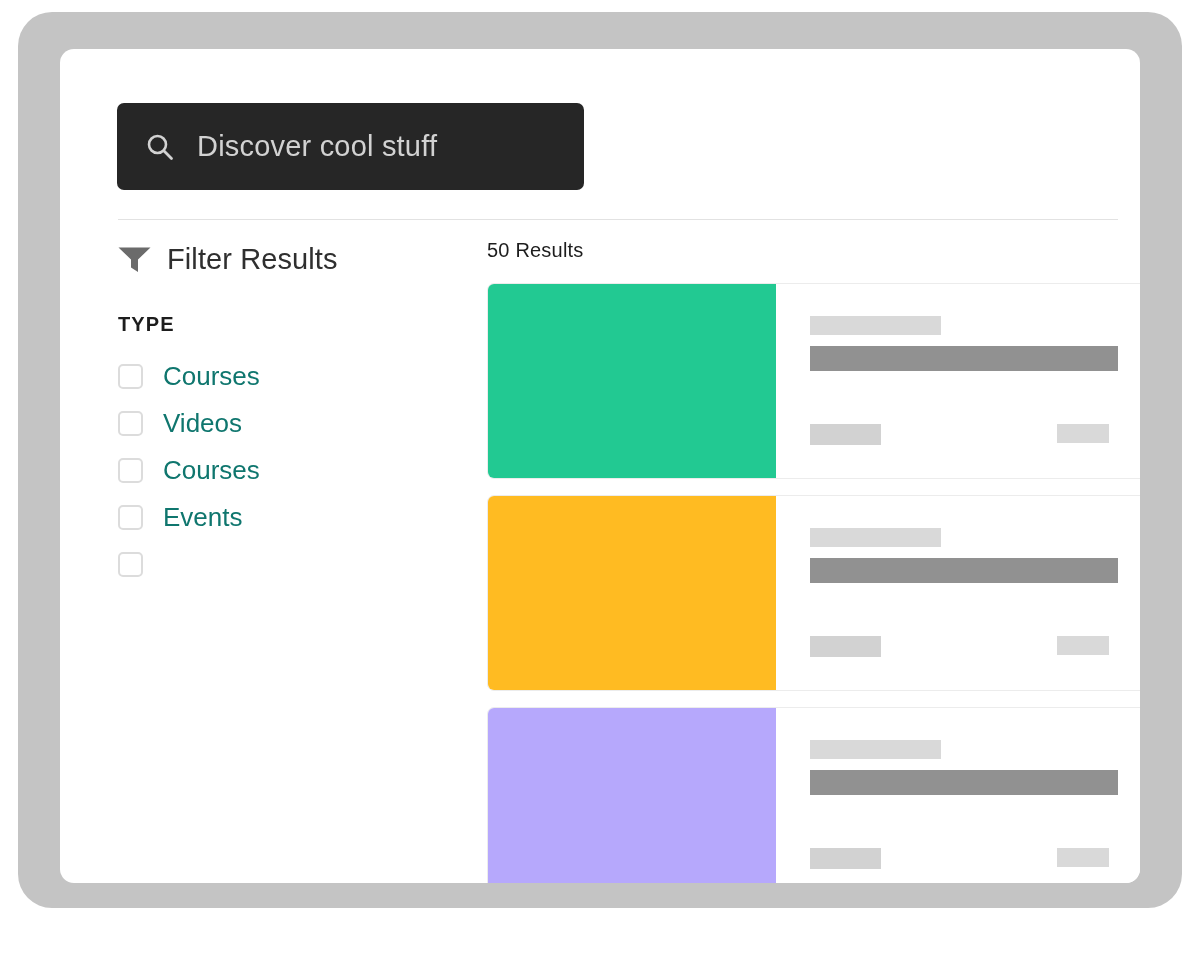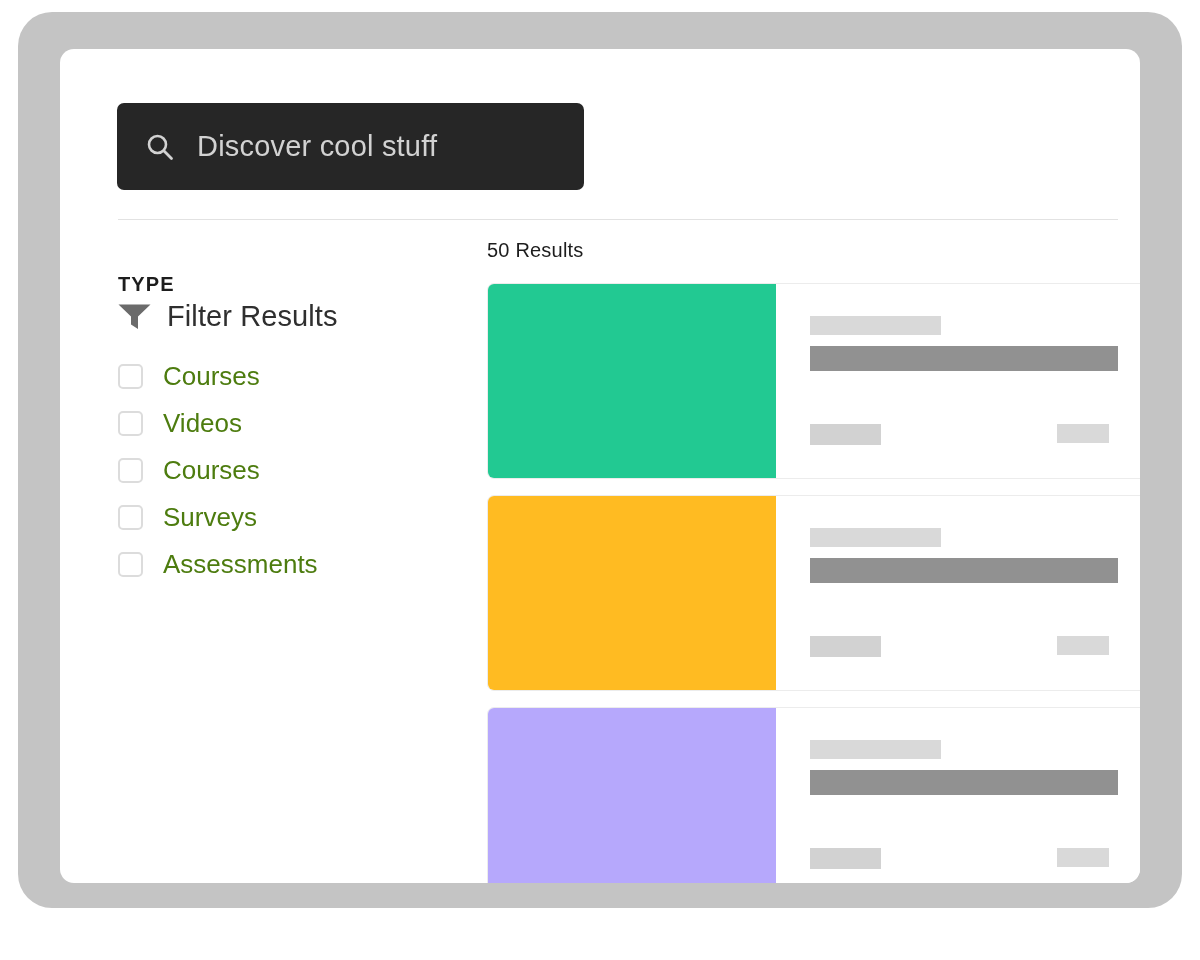--- a/index.html
+++ b/index.html
@@ -126,21 +126,21 @@
     height: 25px;
     border: 2px solid #dcdcdc;
     border-radius: 5px;
     background: #ffffff;
     box-sizing: border-box;
     flex: 0 0 auto;
   }
   .filter-option-label {
     margin-left: 20px;
     font-size: 26px;
-    color: #4d7c0f;
+    color: #0f766e;
     white-space: nowrap;
   }
 
   
   #results-area {
     position: absolute;
     left: 380px;
     top: 190px;
     width: 660px;
     margin-left: 47px;
@@ -206,49 +206,48 @@
       <svg id="search-icon" viewBox="0 0 30 30" aria-hidden="true">
         <circle cx="12.5" cy="12.5" r="8.5" fill="none" stroke="#d2d2d2" stroke-width="2.6"></circle>
         <line x1="18.8" y1="18.8" x2="26.5" y2="26.5" stroke="#d2d2d2" stroke-width="2.8" stroke-linecap="round"></line>
       </svg>
       <input id="search-input" type="text" placeholder="Discover cool stuff" style="">
     </div>
 
     <div id="header-divider"></div>
 
     <div id="filter-sidebar">
-      <div id="type-heading">TYPE</div>
-
       <div id="filter-header">
         <svg id="funnel-icon" viewBox="0 0 33 27" aria-hidden="true">
           <path d="M0.5 1.5 L32.5 1.5 L20 13.5 L20 26 L13 21.5 L13 13.5 Z" fill="#6b6b6b"></path>
         </svg>
         <div id="filter-title">Filter Results</div>
       </div>
 
+      <div id="type-heading">TYPE</div>
+
       <div id="filter-options">
         <div class="filter-option">
           <span class="checkbox-box"></span>
           <span class="filter-option-label">Courses</span>
         </div>
         <div class="filter-option">
           <span class="checkbox-box"></span>
           <span class="filter-option-label">Videos</span>
         </div>
         <div class="filter-option">
           <span class="checkbox-box"></span>
           <span class="filter-option-label">Courses</span>
         </div>
         <div class="filter-option">
           <span class="checkbox-box"></span>
-          <span class="filter-option-label">Surveys</span>
-        </div>
-        <div class="filter-option">
-          <span class="checkbox-box"></span>
-          <span class="filter-option-label">Assessments</span>
+          <span class="filter-option-label">Events</span>
+        </div>
+        <div class="filter-option">
+          <span class="checkbox-box"></span>
         </div>
       </div>
     </div>
 
     <div id="results-area">
       <div id="results-count">50 Results</div>
 
       <div id="results-list">
         <div class="result-card">
           <div class="card-thumb" style="background: rgb(34, 201, 146);"></div>

